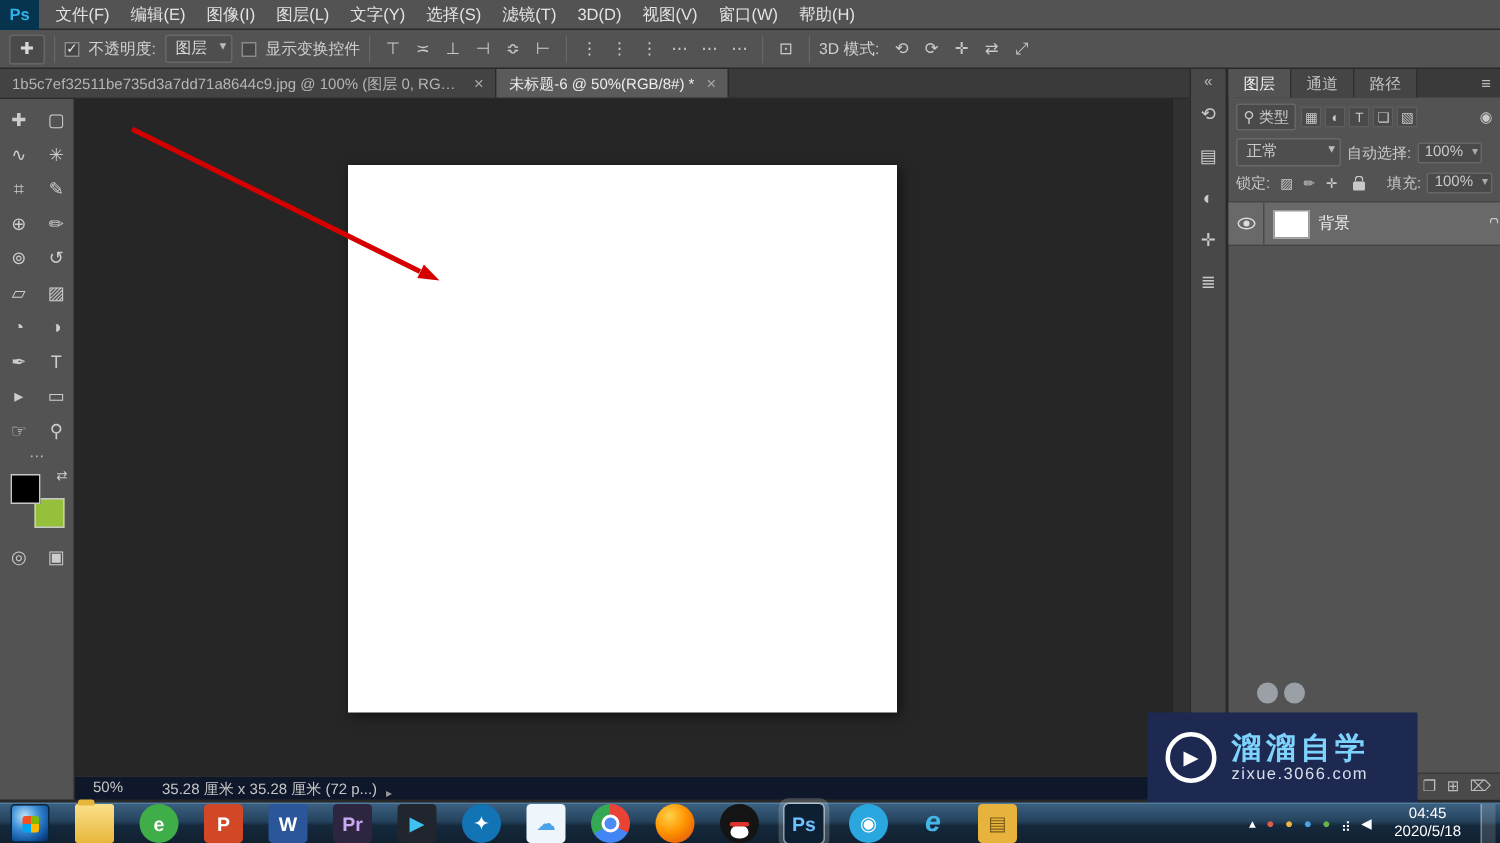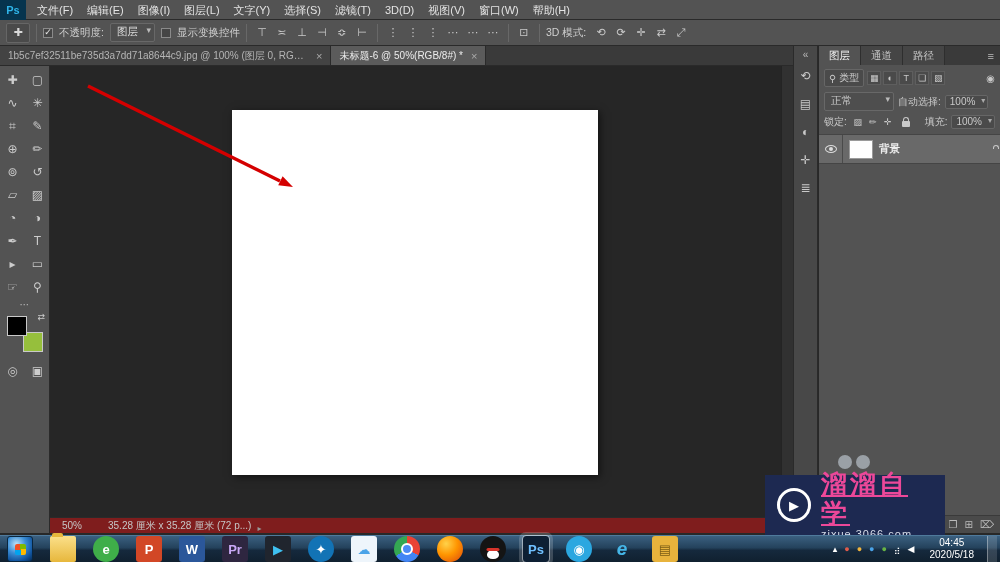--- a/index.html
+++ b/index.html
@@ -42,21 +42,21 @@
   .swap-mini { position:absolute; right:-2px; top:-4px; font-size:9px; color:#ccc; }
   .tool-bottom { display:grid; grid-template-columns:25px 25px; justify-items:center; margin-top:8px; color:#ccc; font-size:12px; }
 
   
   .canvas-area { position:absolute; left:50px; top:66px; width:743px; height:451px; background:#262626; overflow:hidden; }
   .vscroll { position:absolute; right:0; top:0; width:12px; height:100%; background:#313131; border-left:1px solid #242424; }
   .canvas { position:absolute; left:182px; top:44px; width:366px; height:365px; background:#ffffff; box-shadow:2px 2px 8px rgba(0,0,0,.55); }
   .arrow-layer { position:absolute; left:0; top:0; pointer-events:none; }
 
   
-  .statusbar { position:absolute; left:50px; top:517px; width:743px; height:16px; background:#7f1d1d; border-top:1px solid #2a2a2a; display:flex; align-items:center; gap:16px; padding-left:12px; font-size:10px; color:#c6c6c6; }
+  .statusbar { position:absolute; left:50px; top:517px; width:743px; height:16px; background:#0f172a; border-top:1px solid #2a2a2a; display:flex; align-items:center; gap:16px; padding-left:12px; font-size:10px; color:#c6c6c6; }
   .status-zoom { min-width:30px; }
   .status-doc { display:flex; align-items:flex-end; gap:6px; }
   .status-caret { font-size:8px; color:#999; }
 
   
   .mini-strip { position:absolute; left:793px; top:46px; width:25px; height:487px; background:#484848; border-left:1px solid #2a2a2a; border-right:1px solid #2a2a2a; display:flex; flex-direction:column; align-items:center; padding-top:3px; }
   .strip-expander { color:#bbb; font-size:10px; margin-bottom:6px; }
   .strip-icon { width:19px; height:19px; display:flex; align-items:center; justify-content:center; color:#c9c9c9; font-size:12px; margin-bottom:9px; }
 
   
@@ -75,30 +75,30 @@
   .value-box::after { content:"▾"; position:absolute; right:2px; top:0; font-size:8px; color:#aaa; }
   .lock-btn { width:14px; height:14px; display:flex; align-items:center; justify-content:center; font-size:9px; color:#c9c9c9; }
   .lock-shape { width:8px; height:6px; background:#c9c9c9; border-radius:1px; position:relative; margin-top:4px; }
   .lock-shape::before { content:""; position:absolute; top:-4px; left:1px; width:4px; height:3px; border:1.5px solid #c9c9c9; border-bottom:none; border-radius:3px 3px 0 0; }
   .layer-list { margin-top:3px; border-top:1px solid #454545; border-bottom:1px solid #454545; }
   .layer-row { height:28px; display:flex; align-items:center; background:#696969; }
   .eye-cell { width:24px; height:28px; border-right:1px solid #4a4a4a; display:flex; align-items:center; justify-content:center; }
   .eye { width:12px; height:8px; border:1px solid #dcdcdc; border-radius:50%; position:relative; }
   .eye::after { content:""; position:absolute; left:3px; top:1px; width:4px; height:4px; background:#dcdcdc; border-radius:50%; }
   .layer-thumb { width:24px; height:19px; background:#fff; border:1px solid #9a9a9a; margin:0 6px 0 6px; }
-  .layer-name { font-size:10.5px; color:#ededed;font-weight:bold; }
+  .layer-name { font-size:10.5px; color:#ededed; }
   .layer-lock { margin-left:auto; margin-right:8px; }
   .panel-bottom { position:absolute; left:0; right:0; bottom:0; height:18px; background:#4a4a4a; border-top:1px solid #3a3a3a; display:flex; align-items:center; justify-content:flex-end; gap:7px; padding-right:6px; }
   .pb-icon { font-size:10px; color:#bbbbbb; }
 
   
   .wm-dot { position:absolute; width:14px; height:14px; border-radius:50%; background:#9aa0a6; top:455px; }
   .watermark { position:absolute; left:765px; top:475px; width:180px; height:60px; background:#1d2951; display:flex; align-items:center; gap:10px; padding:0 12px; z-index:40; }
   .wm-logo { width:34px; height:34px; border:3px solid #fff; border-radius:50%; display:flex; align-items:center; justify-content:center; color:#fff; font-size:13px; flex:0 0 auto; }
-  .wm-title { color:#ec4899; font-size:26px; font-weight:bold; letter-spacing:3px; line-height:1.1;text-decoration:underline; }
+  .wm-title { color:#7dd3fc; font-size:20px; font-weight:bold; letter-spacing:3px; line-height:1.1; }
   .wm-url { color:#d8deea; font-size:11px; letter-spacing:1px; }
 
   
   .taskbar { position:absolute; left:0; top:535px; width:1000px; height:27px; background:linear-gradient(180deg,#3b6080 0%,#24425c 45%,#15293d 55%,#10202f 100%); border-top:1px solid #4f7a9c; display:flex; align-items:center; z-index:50; }
   .task-apps { display:flex; align-items:center; gap:17px; padding-left:7px; }
   .app-icon { width:26px; height:26px; border-radius:3px; display:flex; align-items:center; justify-content:center; font-weight:bold; font-size:13px; flex:0 0 auto; position:relative; }
   .app-icon.active { box-shadow:0 0 0 4px rgba(255,255,255,.18); outline:1px solid rgba(255,255,255,.45); }
   .round { border-radius:50% !important; }
   .start { background:radial-gradient(circle at 35% 30%, #bfe3f7 0%, #3b8ed6 40%, #10529c 75%, #072a52 100%); border:1px solid #09263e; }
   .start::after { content:""; width:11px; height:11px; border-radius:2px; background:conic-gradient(#7fba00 0 90deg, #ffb900 90deg 180deg, #00a4ef 180deg 270deg, #f25022 270deg 360deg); }

